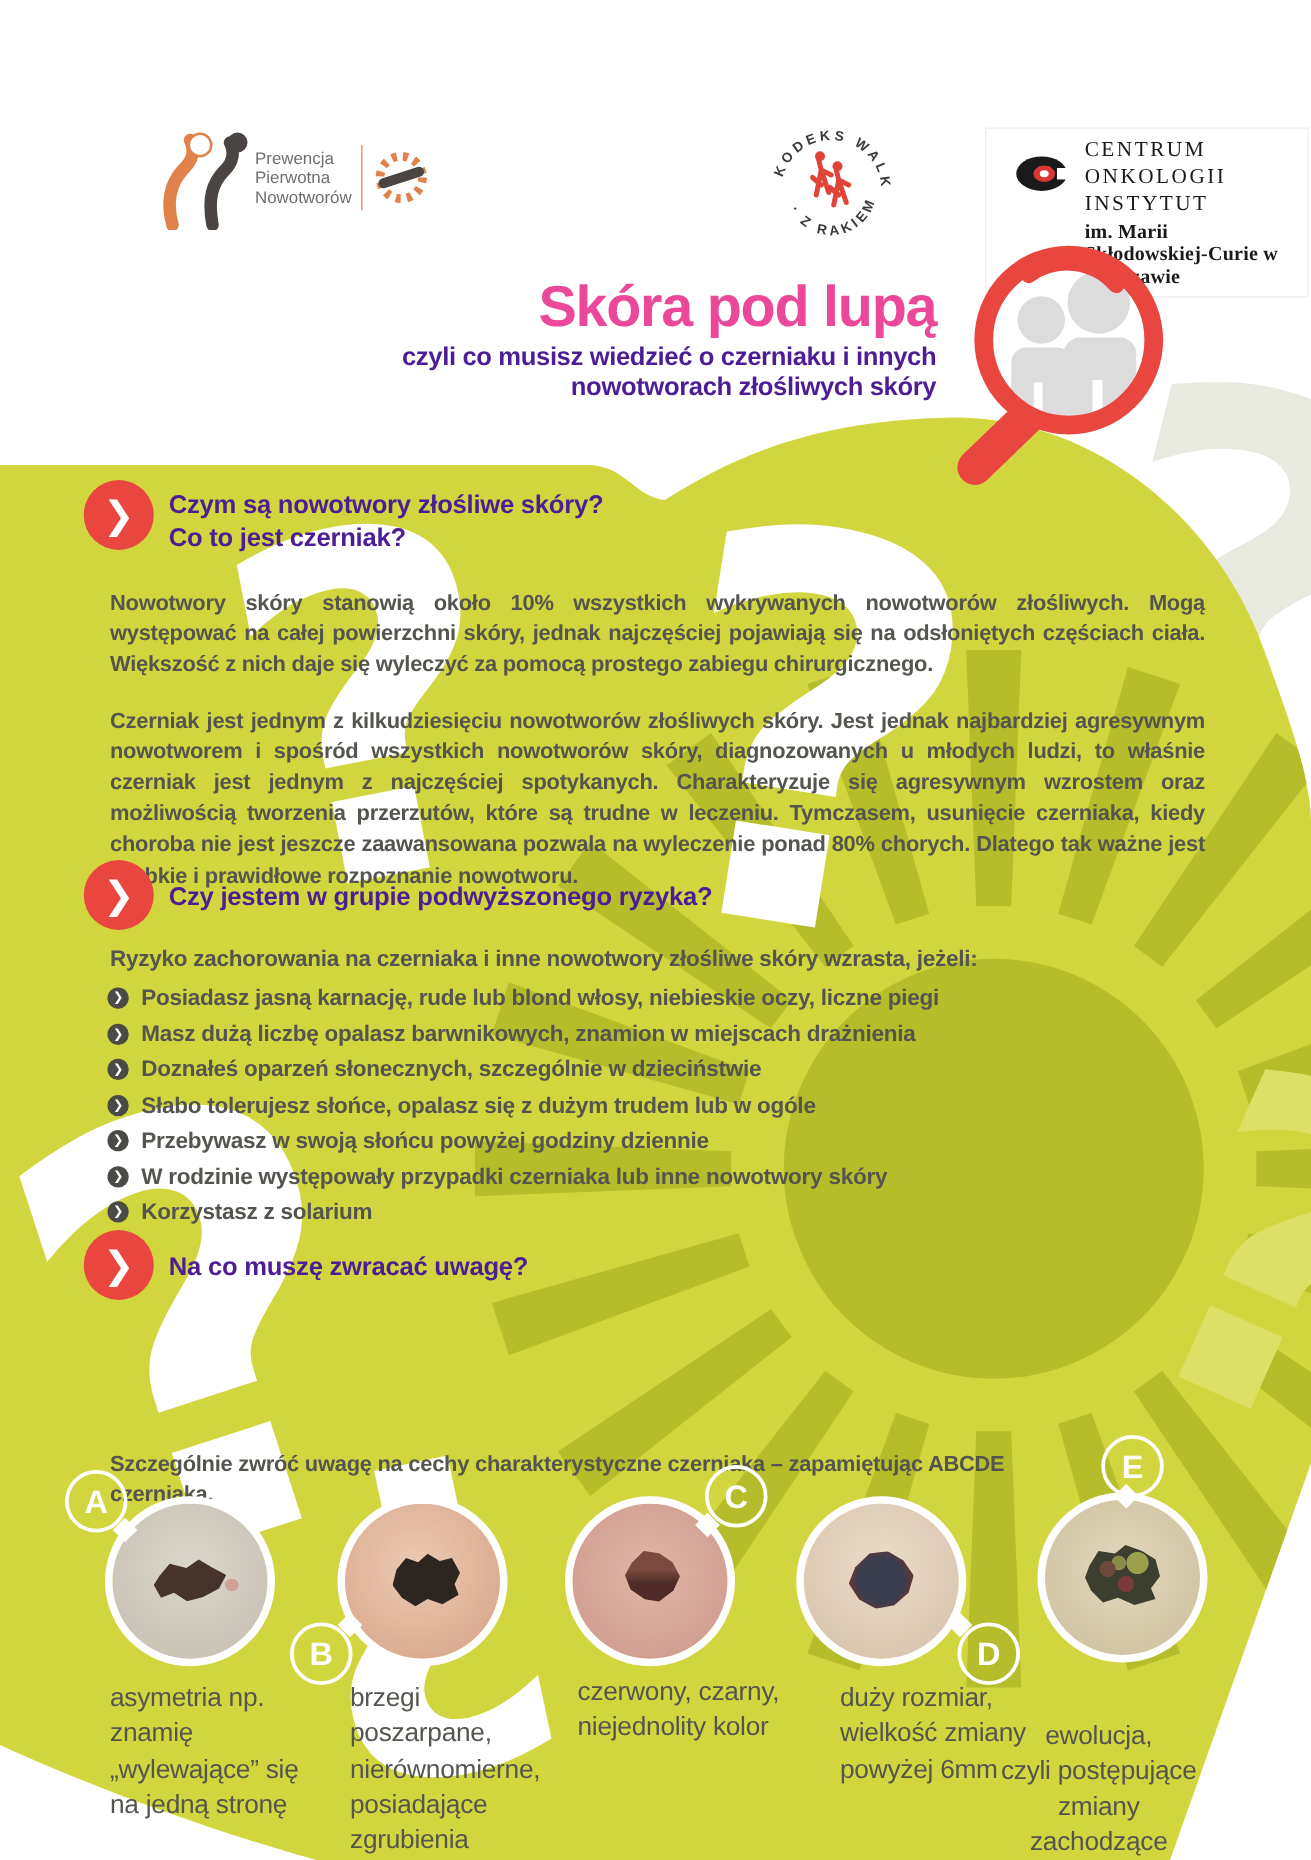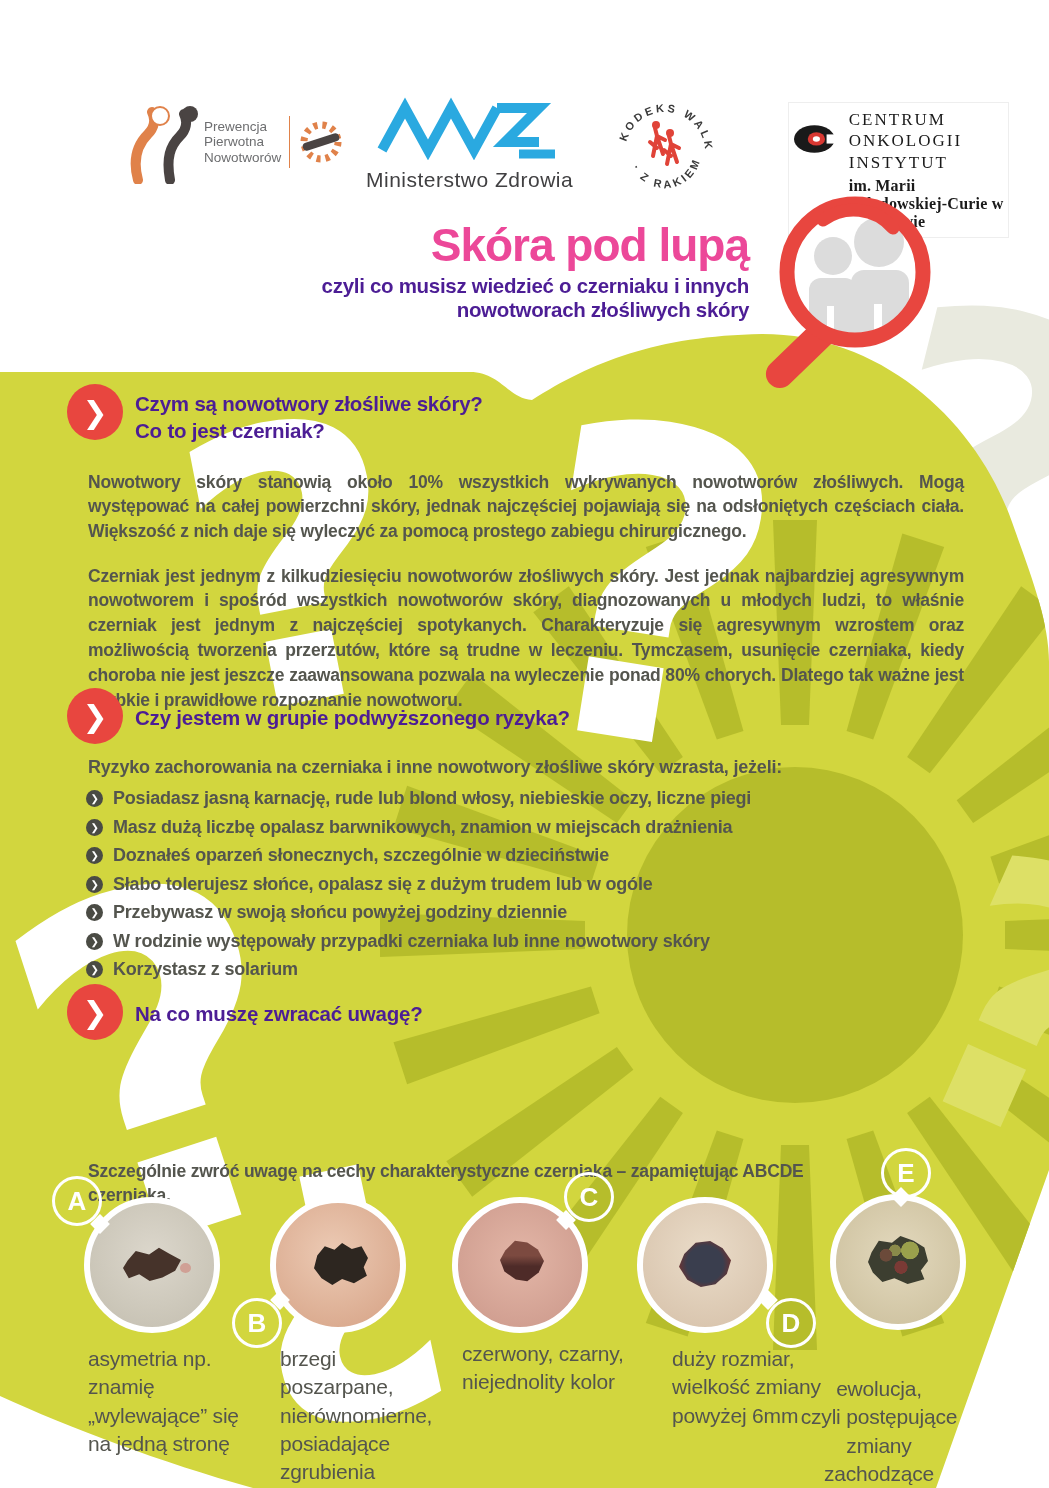--- a/index.html
+++ b/index.html
@@ -9,21 +9,21 @@
   .bg-svg{position:absolute;left:0;top:0;z-index:0;}
   
   .logos{position:absolute;left:0;top:96px;width:970px;height:110px;z-index:2;margin-left:36px;}
   .logo{position:absolute;}
   .logo-prew{left:88px;top:4px;display:flex;align-items:center;}
   .prew-text{font-size:13.5px;color:#6d6e70;line-height:1.15;margin-left:2px;}
   .prew-sep{width:1px;height:52px;background:#e0824a;margin:0 8px;}
   .logo-mz{left:330px;top:0;text-align:center;}
   .mz-label{font-size:21px;color:#414042;margin-top:4px;letter-spacing:0.5px;}
   .logo-kodeks{left:573px;top:0;}
-  .logo-co{left:752px;top:6px;display:flex;align-items:flex-start;border:1px solid #eee;padding:6px 4px;background:#fff;}
+  .logo-co{left:752px;top:6px;display:flex;align-items:flex-start;border:1px solid #eee;padding:6px 23px;background:#fff;}
   .co-text{font-family:"Liberation Serif",serif;color:#1a1a1a;margin-left:12px;}
   .co-lines{font-size:17px;letter-spacing:2px;line-height:1.25;}
   .co-sub{font-family:"Liberation Serif",serif;font-weight:bold;font-size:16px;margin-top:4px;letter-spacing:0.2px;}
   
   .title-block{position:absolute;right:300px;top:222px;width:460px;text-align:right;z-index:2;}
   .main-title{color:#ec4899;font-size:46px;font-weight:bold;letter-spacing:-1px;line-height:1;}
   .subtitle{color:#4c1d95;font-size:20.5px;font-weight:bold;line-height:1.18;margin-top:6px;letter-spacing:-0.3px;}
   
   .magnifier{position:absolute;left:655px;top:178px;z-index:3;}
   
@@ -153,28 +153,20 @@
         <div>Pierwotna</div>
         <div>Nowotworów</div>
       </div>
       <div class="prew-sep"></div>
       <svg width="46" height="46" viewBox="0 0 46 46">
         <circle cx="23" cy="23" r="17" fill="none" stroke="#e0824a" stroke-width="7" stroke-dasharray="4 5"></circle>
         <rect x="4" y="19" width="38" height="8" rx="4" fill="#4a4443" transform="rotate(-18 23 23)"></rect>
       </svg>
     </div>
 
-    <div class="logo logo-mz">
-      <svg width="186" height="64" viewBox="0 0 186 64">
-        <polyline points="5,54 28,12 51,54 74,12 97,54 120,12" fill="none" stroke="#2aa9e0" stroke-width="10"></polyline>
-        <polyline points="120,12 162,12 128,46 162,46" fill="none" stroke="#2aa9e0" stroke-width="10"></polyline>
-        <line x1="142" y1="58" x2="178" y2="58" stroke="#2aa9e0" stroke-width="9"></line>
-      </svg>
-      <div class="mz-label">Ministerstwo Zdrowia</div>
-    </div>
 
     <div class="logo logo-kodeks">
       <svg width="112" height="112" viewBox="0 0 112 112">
         <defs>
           <path id="arcTop" d="M16,56 A40,40 0 0 1 96,56"></path>
           <path id="arcBot" d="M20,56 A36,36 0 0 0 92,56"></path>
         </defs>
         <text font-family="Liberation Sans, sans-serif" font-size="11" font-weight="bold" fill="#3a3a3a" letter-spacing="3">
           <textPath href="#arcTop" startOffset="8%">KODEKS WALKI</textPath>
         </text>

